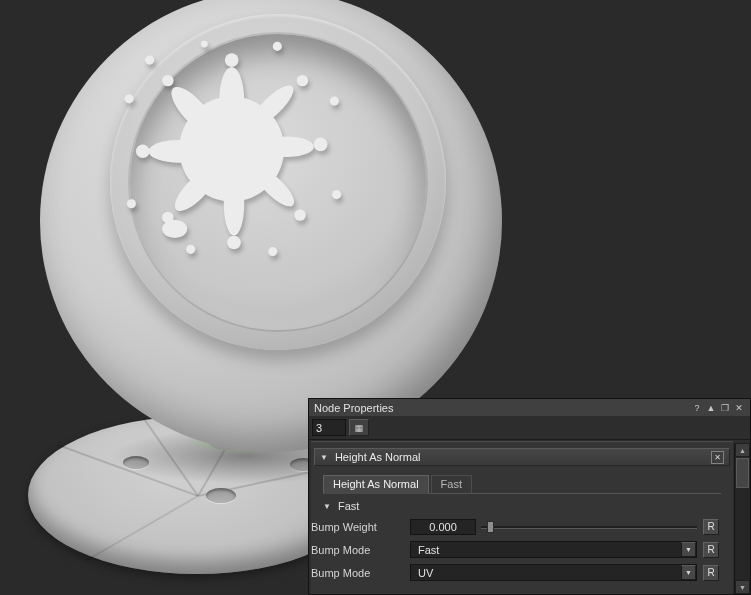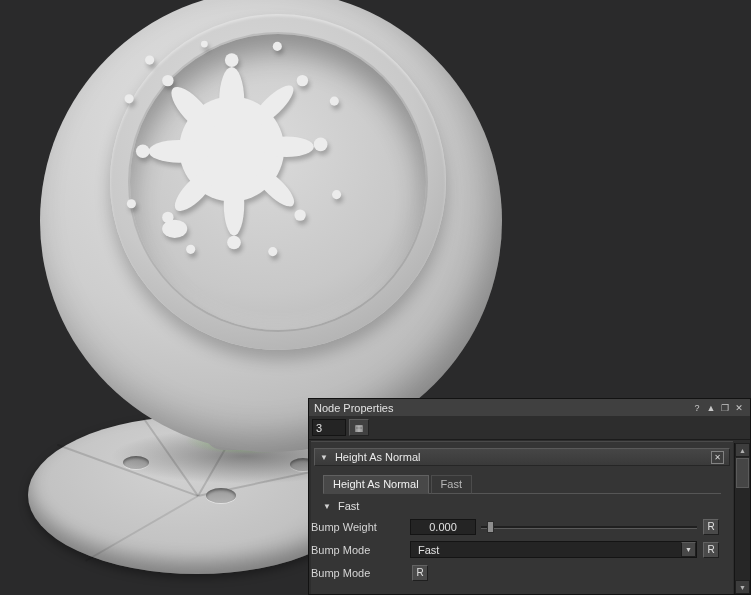--- a/index.html
+++ b/index.html
@@ -207,20 +207,26 @@
         <span>Fast</span>
         <div class="dd-arrow">
           <span>▼</span>
         </div>
       </div>
       <div class="r-btn">R</div>
     </div>
 
     <div class="prop-row">
       <span class="prop-label">Bump Mode</span>
+      <div class="field dropdown">
+        <span>UV</span>
+        <div class="dd-arrow">
+          <span>▼</span>
+        </div>
+      </div>
       <div class="r-btn">R</div>
     </div>
 
   </div>
 
   <div class="scrollbar">
     <div class="sb-btn sb-up">
       <span>▲</span>
     </div>
     <div class="sb-thumb"></div>

